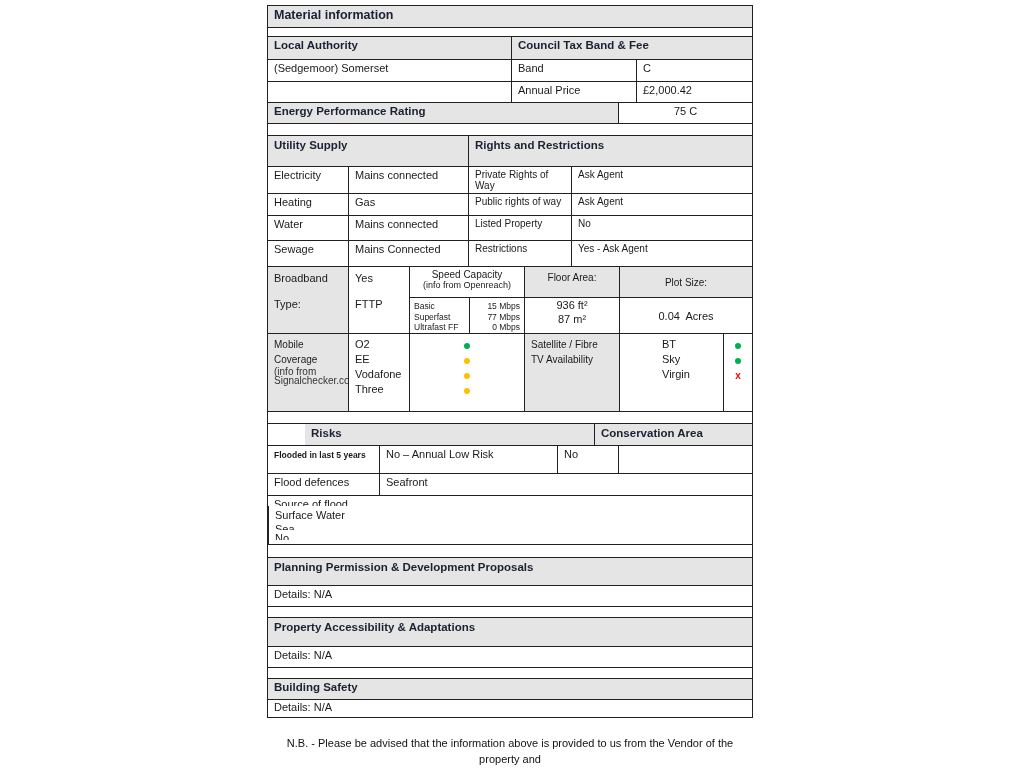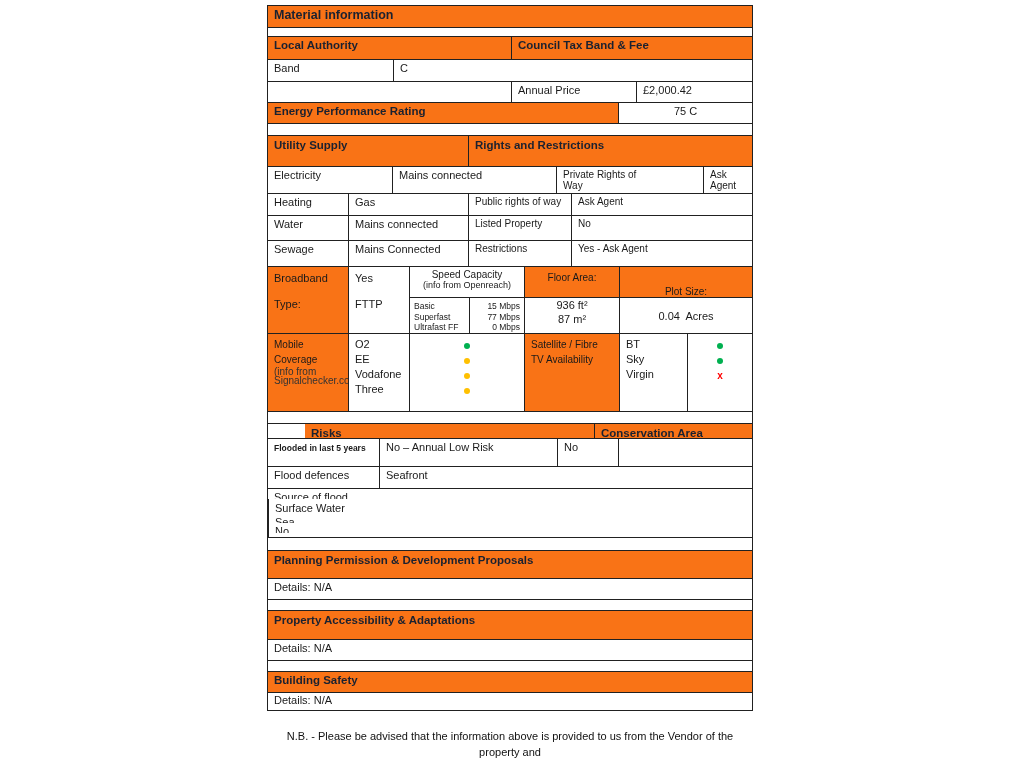--- a/index.html
+++ b/index.html
@@ -9,21 +9,21 @@
   .doc { position: absolute; left: 267px; top: 5px; width: 486px; }
 
   .blk { border: 1.5px solid #212121; }
   .sp  { border-left: 1.5px solid #212121; border-right: 1.5px solid #212121; background: #fff; }
 
   .row { display: flex; }
   .row + .row { border-top: 1.4px solid #212121; }
   .c { padding: 2px 6px; overflow: hidden; }
   .c + .c { border-left: 1.4px solid #212121; }
 
-  .blue { background: #f97316; }
+  .blue { background: #e5e5e5; }
   .hd { font-weight: 700; color: #1a2130; font-size: 11.5px; }
   .sm { font-size: 10px; }
   .xs { font-size: 8.5px; }
   .tiny { font-size: 10px; }
   .ctr { text-align: center; }
   .top { padding-top: 3px; }
 
   .subcol { display: flex; flex-direction: column; padding: 0; }
   .subhdr { border-bottom: 1.4px solid #212121; }
   .subval { flex: 1; }
@@ -45,20 +45,21 @@
   </div>
 
   <div class="sp" style="height:8px;"></div>
 
   <div class="blk">
     <div class="row" style="height:22px;">
       <div class="c blue hd" style="width:243px;">Local Authority</div>
       <div class="c blue hd" style="flex:1;">Council Tax Band &amp; Fee</div>
     </div>
     <div class="row" style="height:22px;">
+      <div class="c" style="width:243px;">(Sedgemoor) Somerset</div>
       <div class="c" style="width:125px;">Band</div>
       <div class="c" style="flex:1;">C</div>
     </div>
     <div class="row" style="height:21px;">
       <div class="c" style="width:243px;"></div>
       <div class="c" style="width:125px;">Annual Price</div>
       <div class="c" style="flex:1;">£2,000.42</div>
     </div>
     <div class="row" style="height:21px;">
       <div class="c blue hd" style="width:350px;">Energy Performance Rating</div>
@@ -67,21 +68,21 @@
   </div>
 
   <div class="sp" style="height:11px;"></div>
 
   <div class="blk">
     <div class="row" style="height:30px;">
       <div class="c blue hd top" style="width:200px;">Utility Supply</div>
       <div class="c blue hd top" style="flex:1;">Rights and Restrictions</div>
     </div>
 
-    <div class="row" style="height:27px;gap:44px;">
+    <div class="row" style="height:27px;">
       <div class="c" style="width:80px;">Electricity</div>
       <div class="c" style="width:120px;">Mains connected</div>
       <div class="c sm" style="width:103px;">Private Rights of Way</div>
       <div class="c sm" style="flex:1;">Ask Agent</div>
     </div>
     <div class="row" style="height:22px;">
       <div class="c" style="width:80px;">Heating</div>
       <div class="c" style="width:120px;">Gas</div>
       <div class="c sm" style="width:103px;">Public rights of way</div>
       <div class="c sm" style="flex:1;">Ask Agent</div>
@@ -127,21 +128,21 @@
         </div>
       </div>
       <div class="c subcol" style="width:95px;">
         <div class="subhdr blue ctr sm" style="height:31px; padding-top:5px;">Floor Area:</div>
         <div class="subval ctr" style="padding-top:0; line-height:14px;">
           <div>936 ft²</div>
           <div>87 m²</div>
         </div>
       </div>
       <div class="c subcol" style="flex:1;">
-        <div class="subhdr blue ctr sm" style="height:31px; padding-top:19px;">Plot Size:</div>
+        <div class="subhdr blue ctr sm" style="height:31px; padding-top:10px;">Plot Size:</div>
         <div class="subval ctr" style="display:flex; align-items:center; justify-content:center; white-space:pre;">0.04  Acres</div>
       </div>
     </div>
 
     <div class="row" style="height:78px;">
       <div class="c blue" style="width:80px;">
         <div class="sm" style="line-height:15px; padding-top:1px;">
           <div>Mobile</div>
           <div>Coverage</div>
         </div>
@@ -160,38 +161,38 @@
         <span class="dot" style="background: rgb(0, 176, 80);"></span>
         <span class="dot" style="background: rgb(255, 192, 0);"></span>
         <span class="dot" style="background: rgb(255, 192, 0);"></span>
         <span class="dot" style="background: rgb(255, 192, 0);"></span>
       </div>
       <div class="c blue sm" style="width:95px; line-height:15px; padding-top:3px;">
         <div>Satellite / Fibre</div>
         <div>TV Availability</div>
       </div>
       <div class="c" style="flex:1; padding:0; display:flex;">
-        <div class="lines" style="width:68px; padding:3px 6px; border-right:1.4px solid #212121;">
+        <div class="lines" style="width:68px; padding:3px 6px; border-right:1.4px solid #212121;margin-left:36px;">
           <div>BT</div>
           <div>Sky</div>
           <div>Virgin</div>
         </div>
         <div class="dots" style="flex:1;">
           <span class="dot" style="background: rgb(0, 176, 80);"></span>
           <span class="dot" style="background: rgb(0, 176, 80);"></span>
           <span class="xmark" style="color: rgb(255, 0, 0);">x</span>
         </div>
       </div>
     </div>
   </div>
 
   <div class="sp" style="height:11px;"></div>
 
   <div class="blk">
-    <div class="row" style="height:14px;padding-left:37px;">
+    <div class="row" style="height:21px;padding-left:37px;">
       <div class="c blue hd top" style="width:289px;">Risks</div>
       <div class="c blue hd top" style="flex:1;">Conservation Area</div>
     </div>
     <div class="row" style="height:28px;">
       <div class="c" style="width:111px; font-size:8.5px; font-weight:600; padding-top:4px;">Flooded in last 5 years</div>
       <div class="c" style="width:178px;">No – Annual Low Risk</div>
       <div class="c" style="width:61px;">No</div>
       <div class="c" style="flex:1;"></div>
     </div>
     <div class="row" style="height:22px;">

